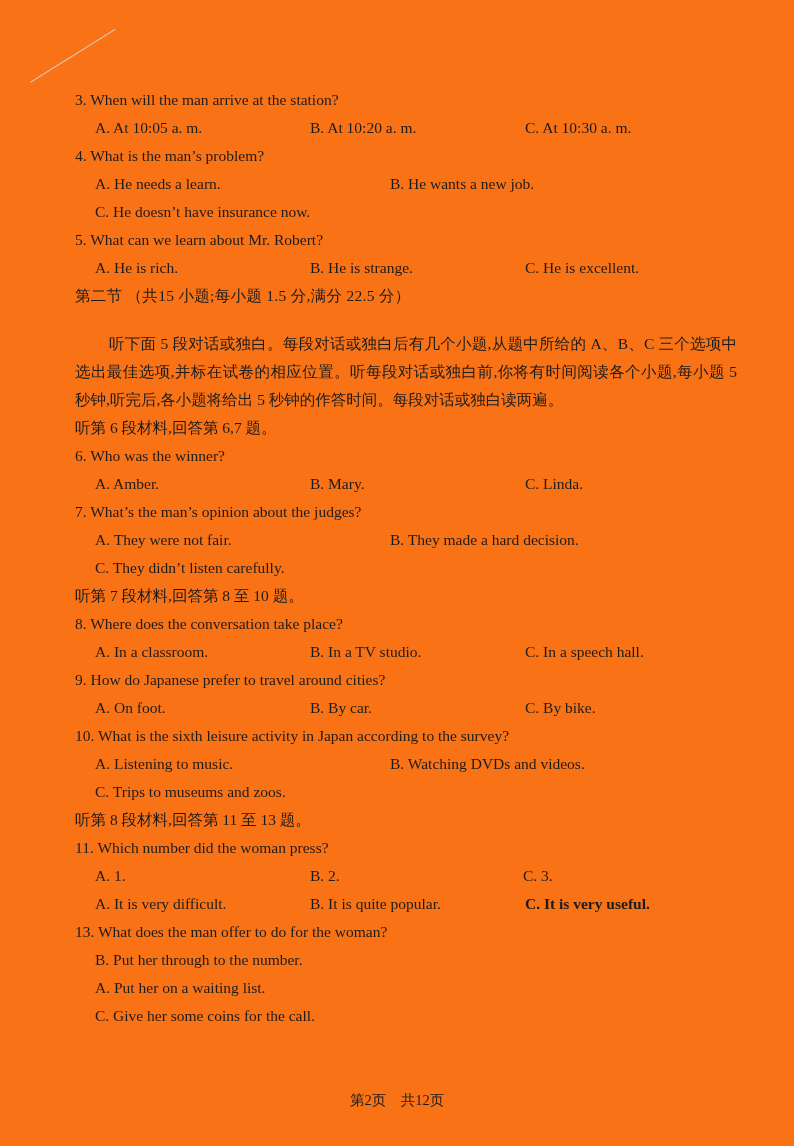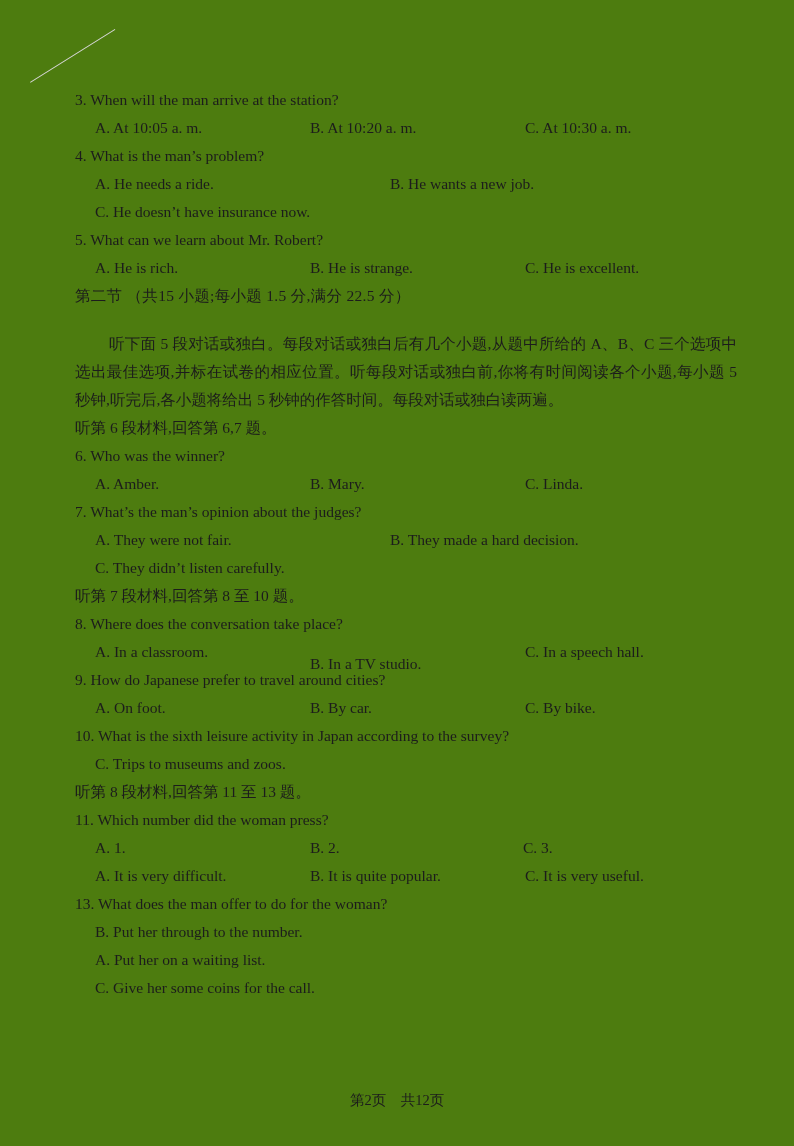--- a/index.html
+++ b/index.html
@@ -1,20 +1,20 @@
 <!DOCTYPE html>
 <html><head>
 <meta charset="utf-8">
 <style>
   html, body { margin: 0; padding: 0; background: #ffffff; }
   .page {
     position: relative;
     width: 794px;
     height: 1146px;
-    background: #4d7c0f;
+    background: #f97316;
     overflow: hidden;
     font-family: "Liberation Serif", "DejaVu Serif", serif;
     color: #1c1c1c;
   }
   .scan-artifact {
     position: absolute;
     top: 82px;
     left: 30px;
     width: 100px;
     height: 1px;
@@ -60,21 +60,21 @@
   <div class="scan-artifact"></div>
   <div class="content">
       <div class="line question">3. When will the man arrive at the station?</div>
       <div class="line options">
         <span class="opt" style="left: 20px;">A. At 10:05 a. m.</span>
         <span class="opt" style="left: 235px;">B. At 10:20 a. m.</span>
         <span class="opt" style="left: 450px;">C. At 10:30 a. m.</span>
       </div>
       <div class="line question">4. What is the man’s problem?</div>
       <div class="line options">
-        <span class="opt" style="left: 20px;">A. He needs a ride.</span>
+        <span class="opt" style="left: 20px;">A. He needs a learn.</span>
         <span class="opt" style="left: 315px;">B. He wants a new job.</span>
       </div>
       <div class="line options">
         <span class="opt" style="left: 20px;">C. He doesn’t have insurance now.</span>
       </div>
       <div class="line question">5. What can we learn about Mr. Robert?</div>
       <div class="line options">
         <span class="opt" style="left: 20px;">A. He is rich.</span>
         <span class="opt" style="left: 235px;">B. He is strange.</span>
         <span class="opt" style="left: 450px;">C. He is excellent.</span>
@@ -93,44 +93,48 @@
         <span class="opt" style="left: 20px;">A. They were not fair.</span>
         <span class="opt" style="left: 315px;">B. They made a hard decision.</span>
       </div>
       <div class="line options">
         <span class="opt" style="left: 20px;">C. They didn’t listen carefully.</span>
       </div>
       <div class="line note">听第 7 段材料,回答第 8 至 10 题。</div>
       <div class="line question">8. Where does the conversation take place?</div>
       <div class="line options">
         <span class="opt" style="left: 20px;">A. In a classroom.</span>
-        <span class="opt" style="left: 235px; margin-top: 12px;">B. In a TV studio.</span>
+        <span class="opt" style="left: 235px;">B. In a TV studio.</span>
         <span class="opt" style="left: 450px;">C. In a speech hall.</span>
       </div>
       <div class="line question">9. How do Japanese prefer to travel around cities?</div>
       <div class="line options">
         <span class="opt" style="left: 20px;">A. On foot.</span>
         <span class="opt" style="left: 235px;">B. By car.</span>
         <span class="opt" style="left: 450px;">C. By bike.</span>
       </div>
       <div class="line question">10. What is the sixth leisure activity in Japan according to the survey?</div>
+      <div class="line options">
+        <span class="opt" style="left: 20px;">A. Listening to music.</span>
+        <span class="opt" style="left: 315px;">B. Watching DVDs and videos.</span>
+      </div>
       <div class="line options">
         <span class="opt" style="left: 20px;">C. Trips to museums and zoos.</span>
       </div>
       <div class="line note">听第 8 段材料,回答第 11 至 13 题。</div>
       <div class="line question">11. Which number did the woman press?</div>
       <div class="line options">
         <span class="opt" style="left: 20px;">A. 1.</span>
         <span class="opt" style="left: 235px;">B. 2.</span>
         <span class="opt" style="left: 448px;">C. 3.</span>
       </div>
       <div class="line options">
         <span class="opt" style="left: 20px;">A. It is very difficult.</span>
         <span class="opt" style="left: 235px;">B. It is quite popular.</span>
-        <span class="opt" style="left: 450px;">C. It is very useful.</span>
+        <span class="opt" style="left: 450px; font-weight: bold;">C. It is very useful.</span>
       </div>
       <div class="line question">13. What does the man offer to do for the woman?</div>
       <div class="line options">
         <span class="opt" style="left: 20px;">B. Put her through to the number.</span>
       </div>
       <div class="line options">
         <span class="opt" style="left: 20px;">A. Put her on a waiting list.</span>
       </div>
       <div class="line options">
         <span class="opt" style="left: 20px;">C. Give her some coins for the call.</span>

